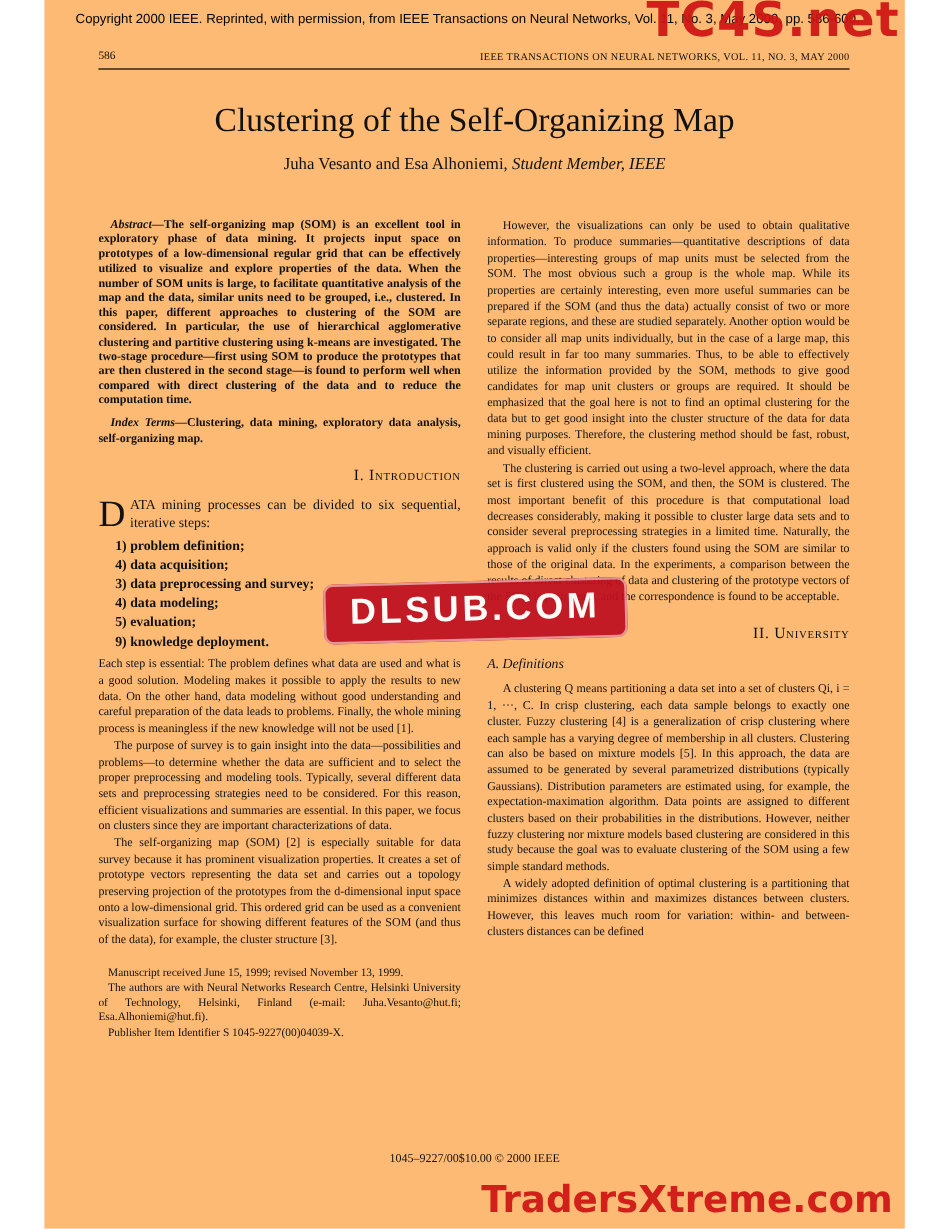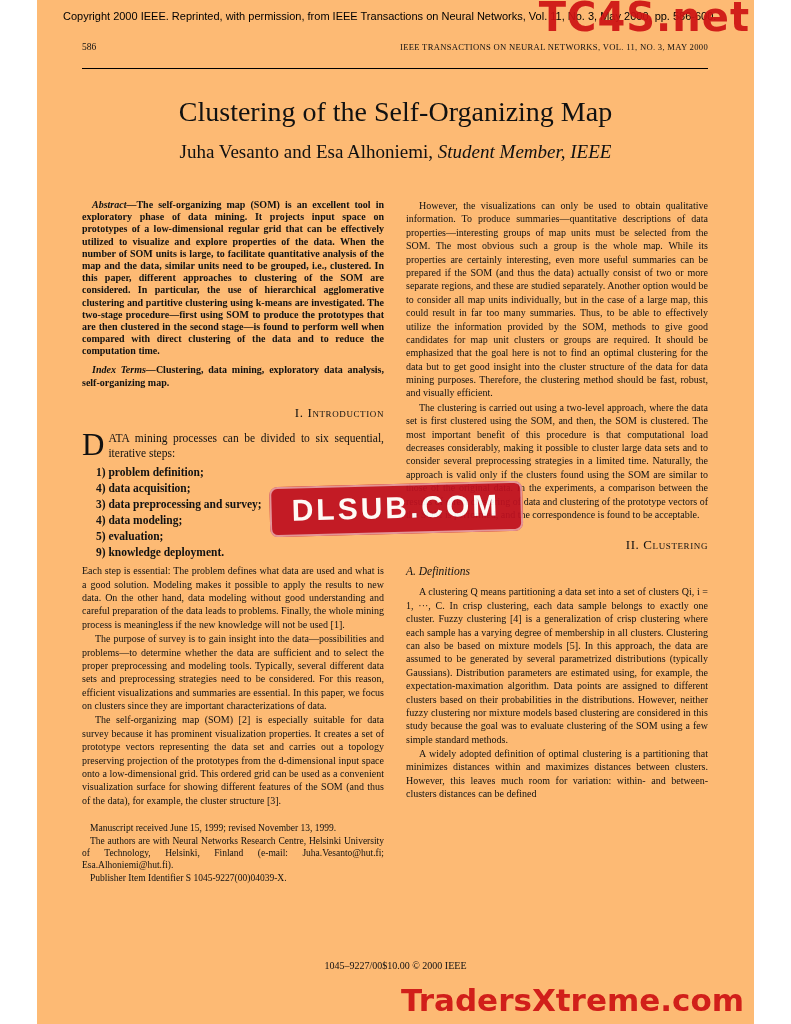--- a/index.html
+++ b/index.html
@@ -31,31 +31,31 @@
     color: #ce1414;
     letter-spacing: 1px;
     opacity: 0.93;
   }
   .running-head {
     margin: 20px 46px 0 45px;
     display: flex;
     justify-content: space-between;
     align-items: flex-end;
     border-bottom: 1px solid #000;
-    padding-bottom: 16px;
+    padding-bottom: 5px;
     font-size: 9.5px;
   }
   .running-head .journal { font-size: 8.6px; letter-spacing: 0.3px; }
   .title {
     text-align: center;
     font-size: 28px;
     font-weight: normal;
     margin: 27px 0 0 0;
   }
-  .byline { text-align: center; font-size: 19px; margin-top: 13px; }
+  .byline { text-align: center; font-size: 14px; margin-top: 13px; }
   .it { font-style: italic; }
   .cols {
     display: flex;
     gap: 22px;
     margin: 36px 46px 0 45px;
   }
   .col { flex: 1; min-width: 0; }
   .abstract {
     font-size: 10px;
     font-weight: bold;
@@ -185,21 +185,21 @@
         <p>Manuscript received June 15, 1999; revised November 13, 1999.</p>
         <p>The authors are with Neural Networks Research Centre, Helsinki University of Technology, Helsinki, Finland (e-mail: Juha.Vesanto@hut.fi; Esa.Alhoniemi@hut.fi).</p>
         <p>Publisher Item Identifier S 1045-9227(00)04039-X.</p>
       </div>
     </div>
 
     <div class="col">
       <p class="body">However, the visualizations can only be used to obtain qualitative information. To produce summaries—quantitative descriptions of data properties—interesting groups of map units must be selected from the SOM. The most obvious such a group is the whole map. While its properties are certainly interesting, even more useful summaries can be prepared if the SOM (and thus the data) actually consist of two or more separate regions, and these are studied separately. Another option would be to consider all map units individually, but in the case of a large map, this could result in far too many summaries. Thus, to be able to effectively utilize the information provided by the SOM, methods to give good candidates for map unit clusters or groups are required. It should be emphasized that the goal here is not to find an optimal clustering for the data but to get good insight into the cluster structure of the data for data mining purposes. Therefore, the clustering method should be fast, robust, and visually efficient.</p>
       <p class="body">The clustering is carried out using a two-level approach, where the data set is first clustered using the SOM, and then, the SOM is clustered. The most important benefit of this procedure is that computational load decreases considerably, making it possible to cluster large data sets and to consider several preprocessing strategies in a limited time. Naturally, the approach is valid only if the clusters found using the SOM are similar to those of the original data. In the experiments, a comparison between the results of direct clustering of data and clustering of the prototype vectors of the SOM is performed, and the correspondence is found to be acceptable.</p>
 
-      <h2 class="sec">II. Clustering</h2>
+      <h2 class="sec">II. University</h2>
       <h3 class="subsec">A. Definitions</h3>
 
       <p class="body">A clustering Q means partitioning a data set into a set of clusters Qi, i = 1, ···, C. In crisp clustering, each data sample belongs to exactly one cluster. Fuzzy clustering [4] is a generalization of crisp clustering where each sample has a varying degree of membership in all clusters. Clustering can also be based on mixture models [5]. In this approach, the data are assumed to be generated by several parametrized distributions (typically Gaussians). Distribution parameters are estimated using, for example, the expectation-maximation algorithm. Data points are assigned to different clusters based on their probabilities in the distributions. However, neither fuzzy clustering nor mixture models based clustering are considered in this study because the goal was to evaluate clustering of the SOM using a few simple standard methods.</p>
       <p class="body">A widely adopted definition of optimal clustering is a partitioning that minimizes distances within and maximizes distances between clusters. However, this leaves much room for variation: within- and between-clusters distances can be defined</p>
     </div>
 
   </div>
 
   <div class="footer">1045–9227/00$10.00 © 2000 IEEE</div>
 

